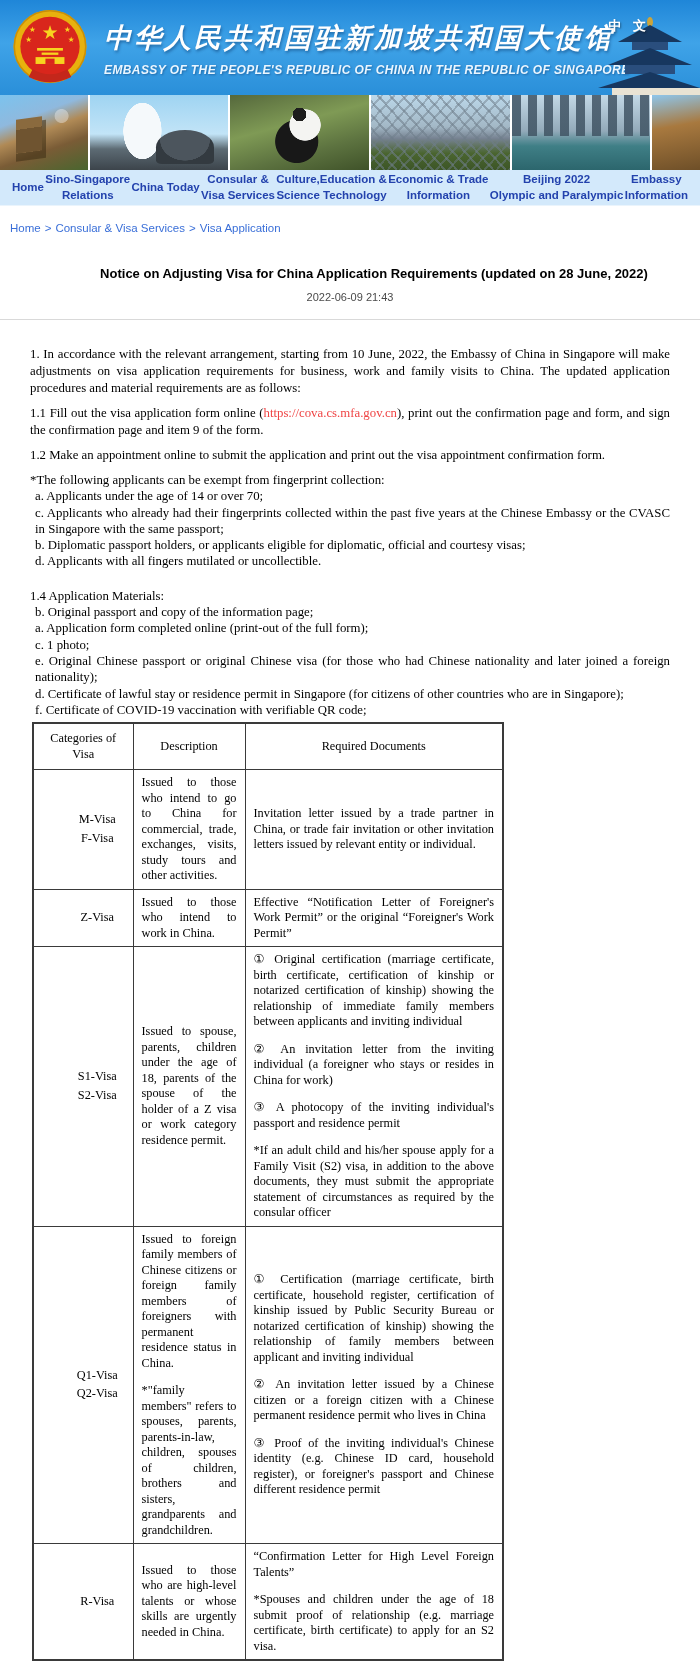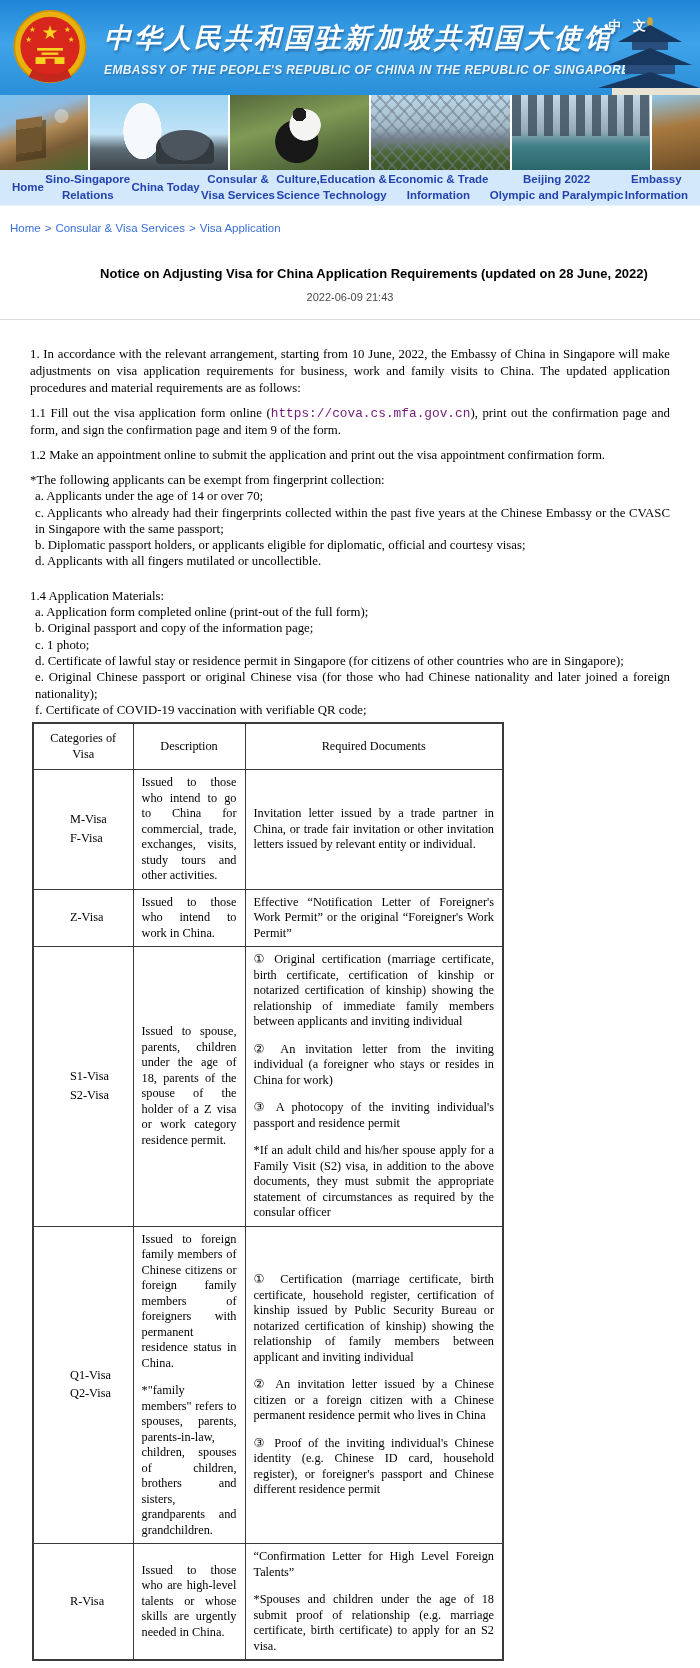--- a/index.html
+++ b/index.html
@@ -119,35 +119,35 @@
   .article-body {
     padding: 26px 30px 0 30px;
     font-family: "Liberation Serif", serif;
     font-size: 12.8px; line-height: 17px; text-align: justify; color: #000;
   }
   .article-body p { margin: 0 0 8px 0; }
   .article-body .gap-top { margin-top: 9px; }
   .list-block { margin: 3px 0 0 0; }
   .list-block div { padding-left: 5px; line-height: 16.3px; }
   .sec-14 { margin-top: 18px; }
-  .body-link { color: #701a75; text-decoration: none; cursor: pointer; font-family: Liberation Mono, monospace; }
+  .body-link { color: #ef4444; text-decoration: none; cursor: pointer; }
 
   
   table.visa-table {
     border-collapse: collapse; width: 470px; margin: 4px 0 10px 2px;
     font-family: "Liberation Serif", serif; font-size: 12.3px; line-height: 15.5px;
     table-layout: fixed;
   }
   .visa-table th, .visa-table td { border: 1px solid #3a3a3a; padding: 5px 8px; vertical-align: middle; }
   .visa-table { border: 2px solid #3a3a3a; }
   .visa-table thead th { font-weight: normal; text-align: center; padding: 7px 4px; border-bottom: 1.5px solid #3a3a3a; }
   .visa-table col.c-cat  { width: 100px; }
   .visa-table col.c-desc { width: 112px; }
   .visa-table col.c-docs { width: 258px; }
-  .visa-table td.cat-cell { text-align: left; padding-left: 36px; }
+  .visa-table td.cat-cell { text-align: center; padding-left: 36px; }
   .visa-table td.cat-cell div { margin: 3px 0; }
   .visa-table td p { margin: 0 0 12px 0; text-align: justify; }
   .visa-table td p:last-child { margin-bottom: 0; }
 </style>
 </head>
 <body>
 
 <div class="site-header">
   <div class="emblem-wrap">
     <svg width="76" height="80" viewBox="0 0 100 104">
@@ -245,25 +245,25 @@
   <div class="list-block" style="margin-top:1px">
     <div style="padding-left:0">*The following applicants can be exempt from fingerprint collection:</div>
     <div>a.  Applicants under the age of 14 or over 70;</div>
     <div>c.  Applicants who already had their fingerprints collected within the past five years at the Chinese Embassy or the CVASC in Singapore with the same passport;</div>
     <div>b.  Diplomatic passport holders, or applicants eligible for diplomatic, official and courtesy visas;</div>
     <div>d.  Applicants with all  fingers mutilated or uncollectible.</div>
   </div>
 
   <div class="list-block sec-14">
     <div style="padding-left:0">1.4 Application Materials:</div>
+    <div>b. Original passport and copy of the information page;</div>
     <div>a. Application form completed online (print-out of  the full form);</div>
-    <div>b. Original passport and copy of the information page;</div>
     <div>c.  1 photo;</div>
+    <div>e. Original Chinese passport or original Chinese visa (for those who had Chinese nationality and later joined a foreign nationality);</div>
     <div>d. Certificate of lawful stay or residence permit in  Singapore  (for citizens of other countries who are in Singapore);</div>
-    <div>e. Original Chinese passport or original Chinese visa (for those who had Chinese nationality and later joined a foreign nationality);</div>
     <div>f. Certificate of COVID-19 vaccination  with verifiable QR code;</div>
   </div>
 
   <table class="visa-table">
     <colgroup>
         <col class="c-cat">
         <col class="c-desc">
         <col class="c-docs">
       </colgroup>
     <thead>

